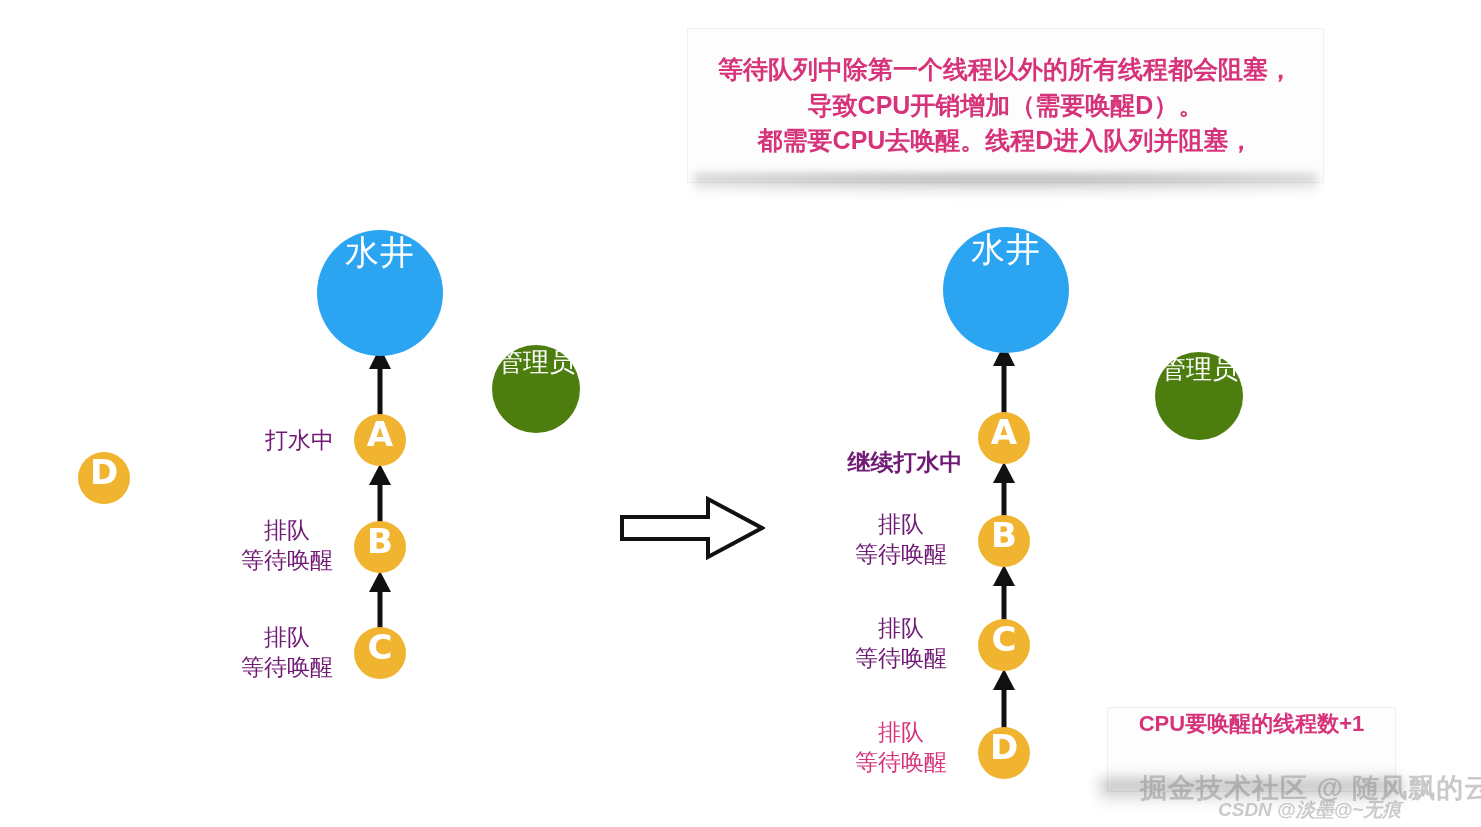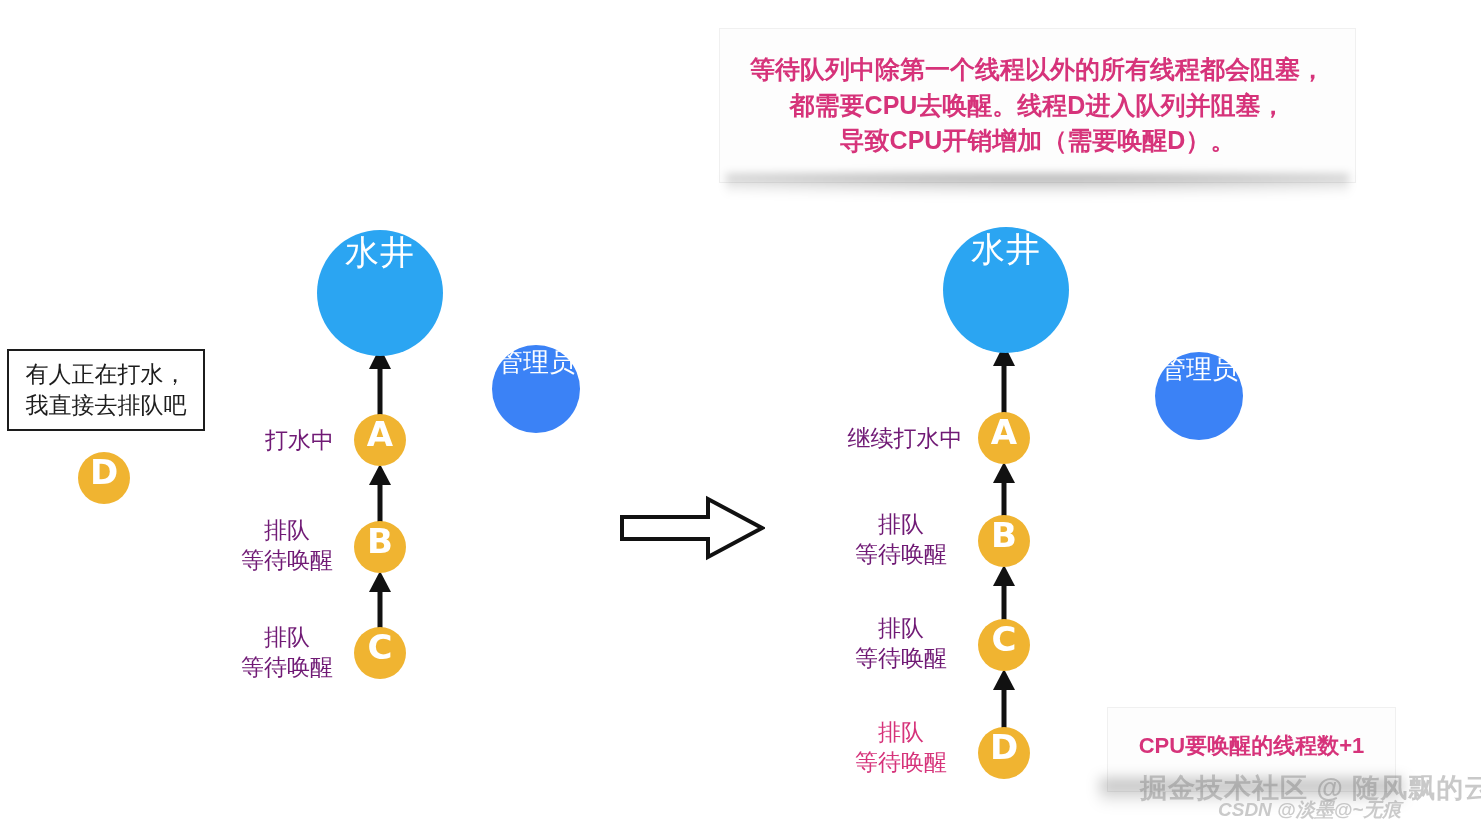--- a/index.html
+++ b/index.html
@@ -52,27 +52,25 @@
   }
   .note-text { position: relative; z-index: 2; }
 
   #note-left {
     left: 93px; top: 67px; width: 478px; height: 92px;
     font-size: 25px;
   }
   #note-right {
     left: 687px; top: 28px; width: 637px; height: 155px;
     font-size: 25px;
-    margin-left: 32px;
   }
   #note-cpu {
     left: 1107px; top: 707px; width: 289px; height: 85px;
     font-size: 22px;
     align-items: flex-start;
-    padding-top: 22px;
   }
 
   
   #thought-box {
     position: absolute;
     left: 7px; top: 349px; width: 198px; height: 82px;
     border: 2px solid #1c1c1c;
     background: #ffffff;
     box-sizing: border-box;
     display: flex;
@@ -96,21 +94,21 @@
     color: #ffffff;
     box-sizing: border-box;
     z-index: 4;
   }
   .well {
     background: #2ba5f2;
     font-size: 34px;
     letter-spacing: 1px;
   }
   .admin {
-    background: #3b82f6;
+    background: #4d7c0f;
     font-size: 26px;
     letter-spacing: 0px;
     overflow: visible;
     white-space: nowrap;
   }
   .thread {
     background: #f0b431;
     font-weight: bold;
     font-family: "DejaVu Sans", "Liberation Sans", sans-serif;
     font-size: 34px;
@@ -153,29 +151,25 @@
 </head>
 <body>
 
 <div id="stage">
 
 
   <div class="note" id="note-right">
     <div class="note-shadow"></div>
     <div class="note-text">
       <div>等待队列中除第一个线程以外的所有线程都会阻塞，</div>
+      <div>导致CPU开销增加（需要唤醒D）。</div>
       <div>都需要CPU去唤醒。线程D进入队列并阻塞，</div>
-      <div>导致CPU开销增加（需要唤醒D）。</div>
     </div>
   </div>
 
-  <div id="thought-box">
-    <div class="tline">有人正在打水，</div>
-    <div class="tline">我直接去排队吧</div>
-  </div>
 
   <div class="circle thread" style="left:78px; top:452px; width:52px; height:52px;">
     <span>D</span>
   </div>
 
   <div class="circle well" style="left:317px; top:230px; width:126px; height:126px;">
     <span>水井</span>
   </div>
 
   <div class="circle admin" style="left:492px; top:345px; width:88px; height:88px;">
@@ -241,21 +235,21 @@
   <div class="conn" style="left:990px; top:342px;">
     <svg width="28" height="75" viewBox="0 0 28 75">
       <line x1="14" y1="75" x2="14" y2="22" stroke="#111" stroke-width="5"></line>
       <polygon points="14,2 3,24 25,24" fill="#111"></polygon>
     </svg>
   </div>
 
   <div class="circle thread" style="left:978px; top:412px; width:52px; height:52px;">
     <span>A</span>
   </div>
-  <div class="side-label" style="left:840px; top:424px; width:130px;">继续打水中</div>
+  <div class="side-label" style="left:840px; top:448px; width:130px;font-weight:bold;">继续打水中</div>
 
   <div class="conn" style="left:990px; top:460px;">
     <svg width="28" height="58" viewBox="0 0 28 58">
       <line x1="14" y1="58" x2="14" y2="20" stroke="#111" stroke-width="5"></line>
       <polygon points="14,2 3,23 25,23" fill="#111"></polygon>
     </svg>
   </div>
 
   <div class="circle thread" style="left:978px; top:515px; width:52px; height:52px;">
     <span>B</span>

